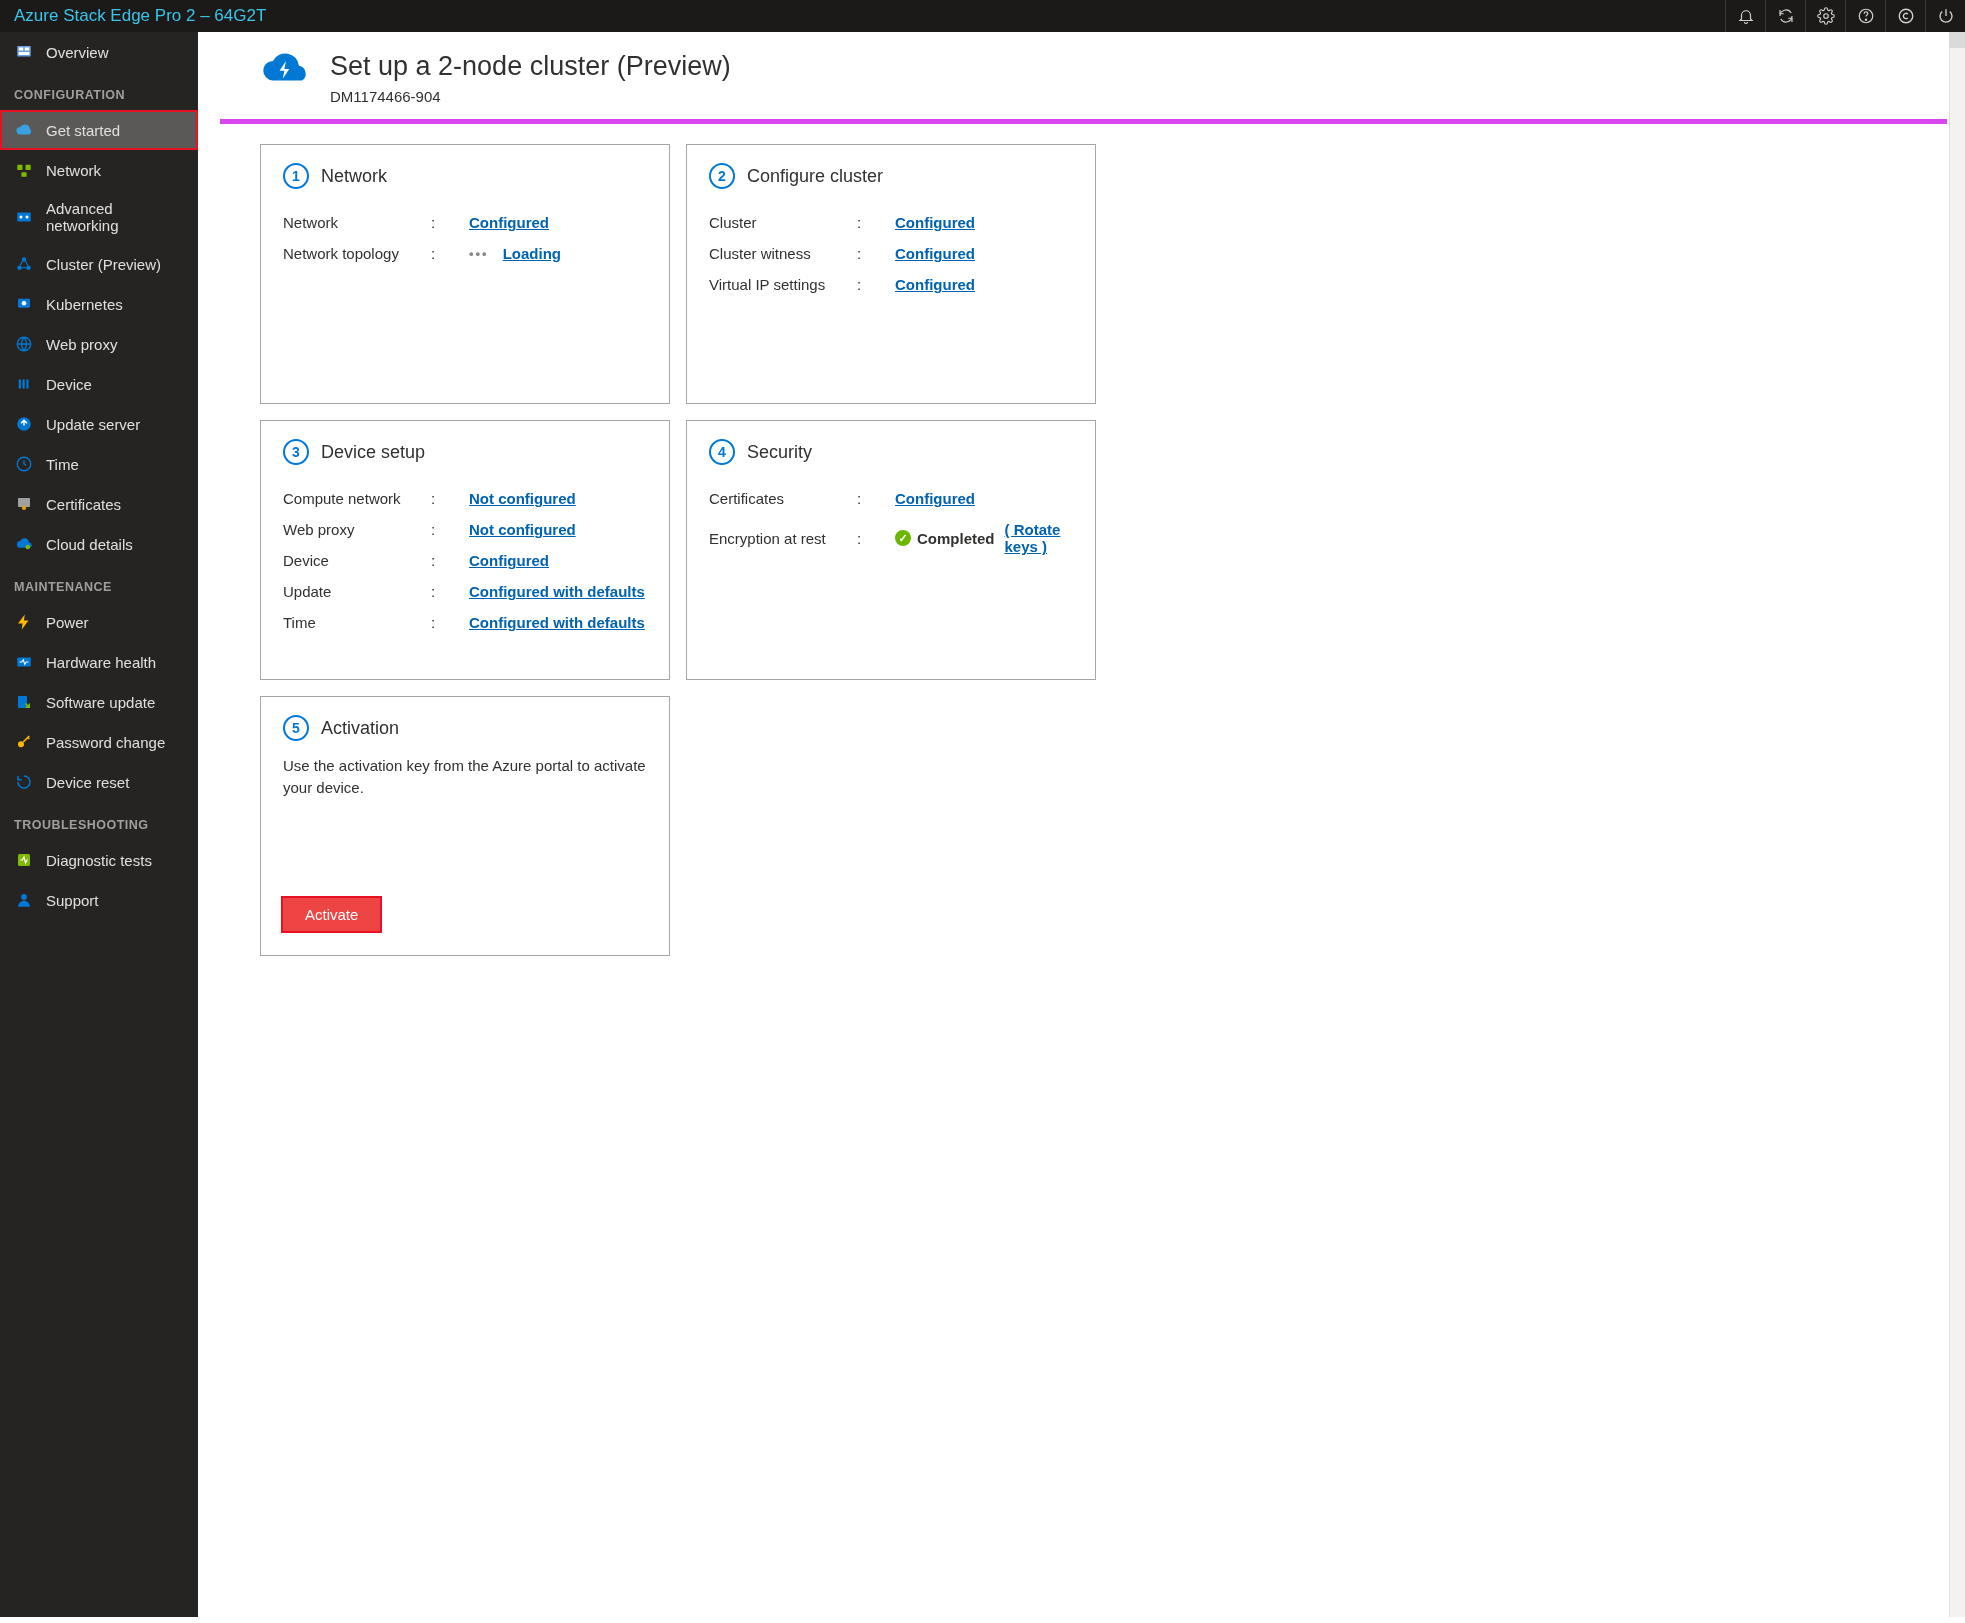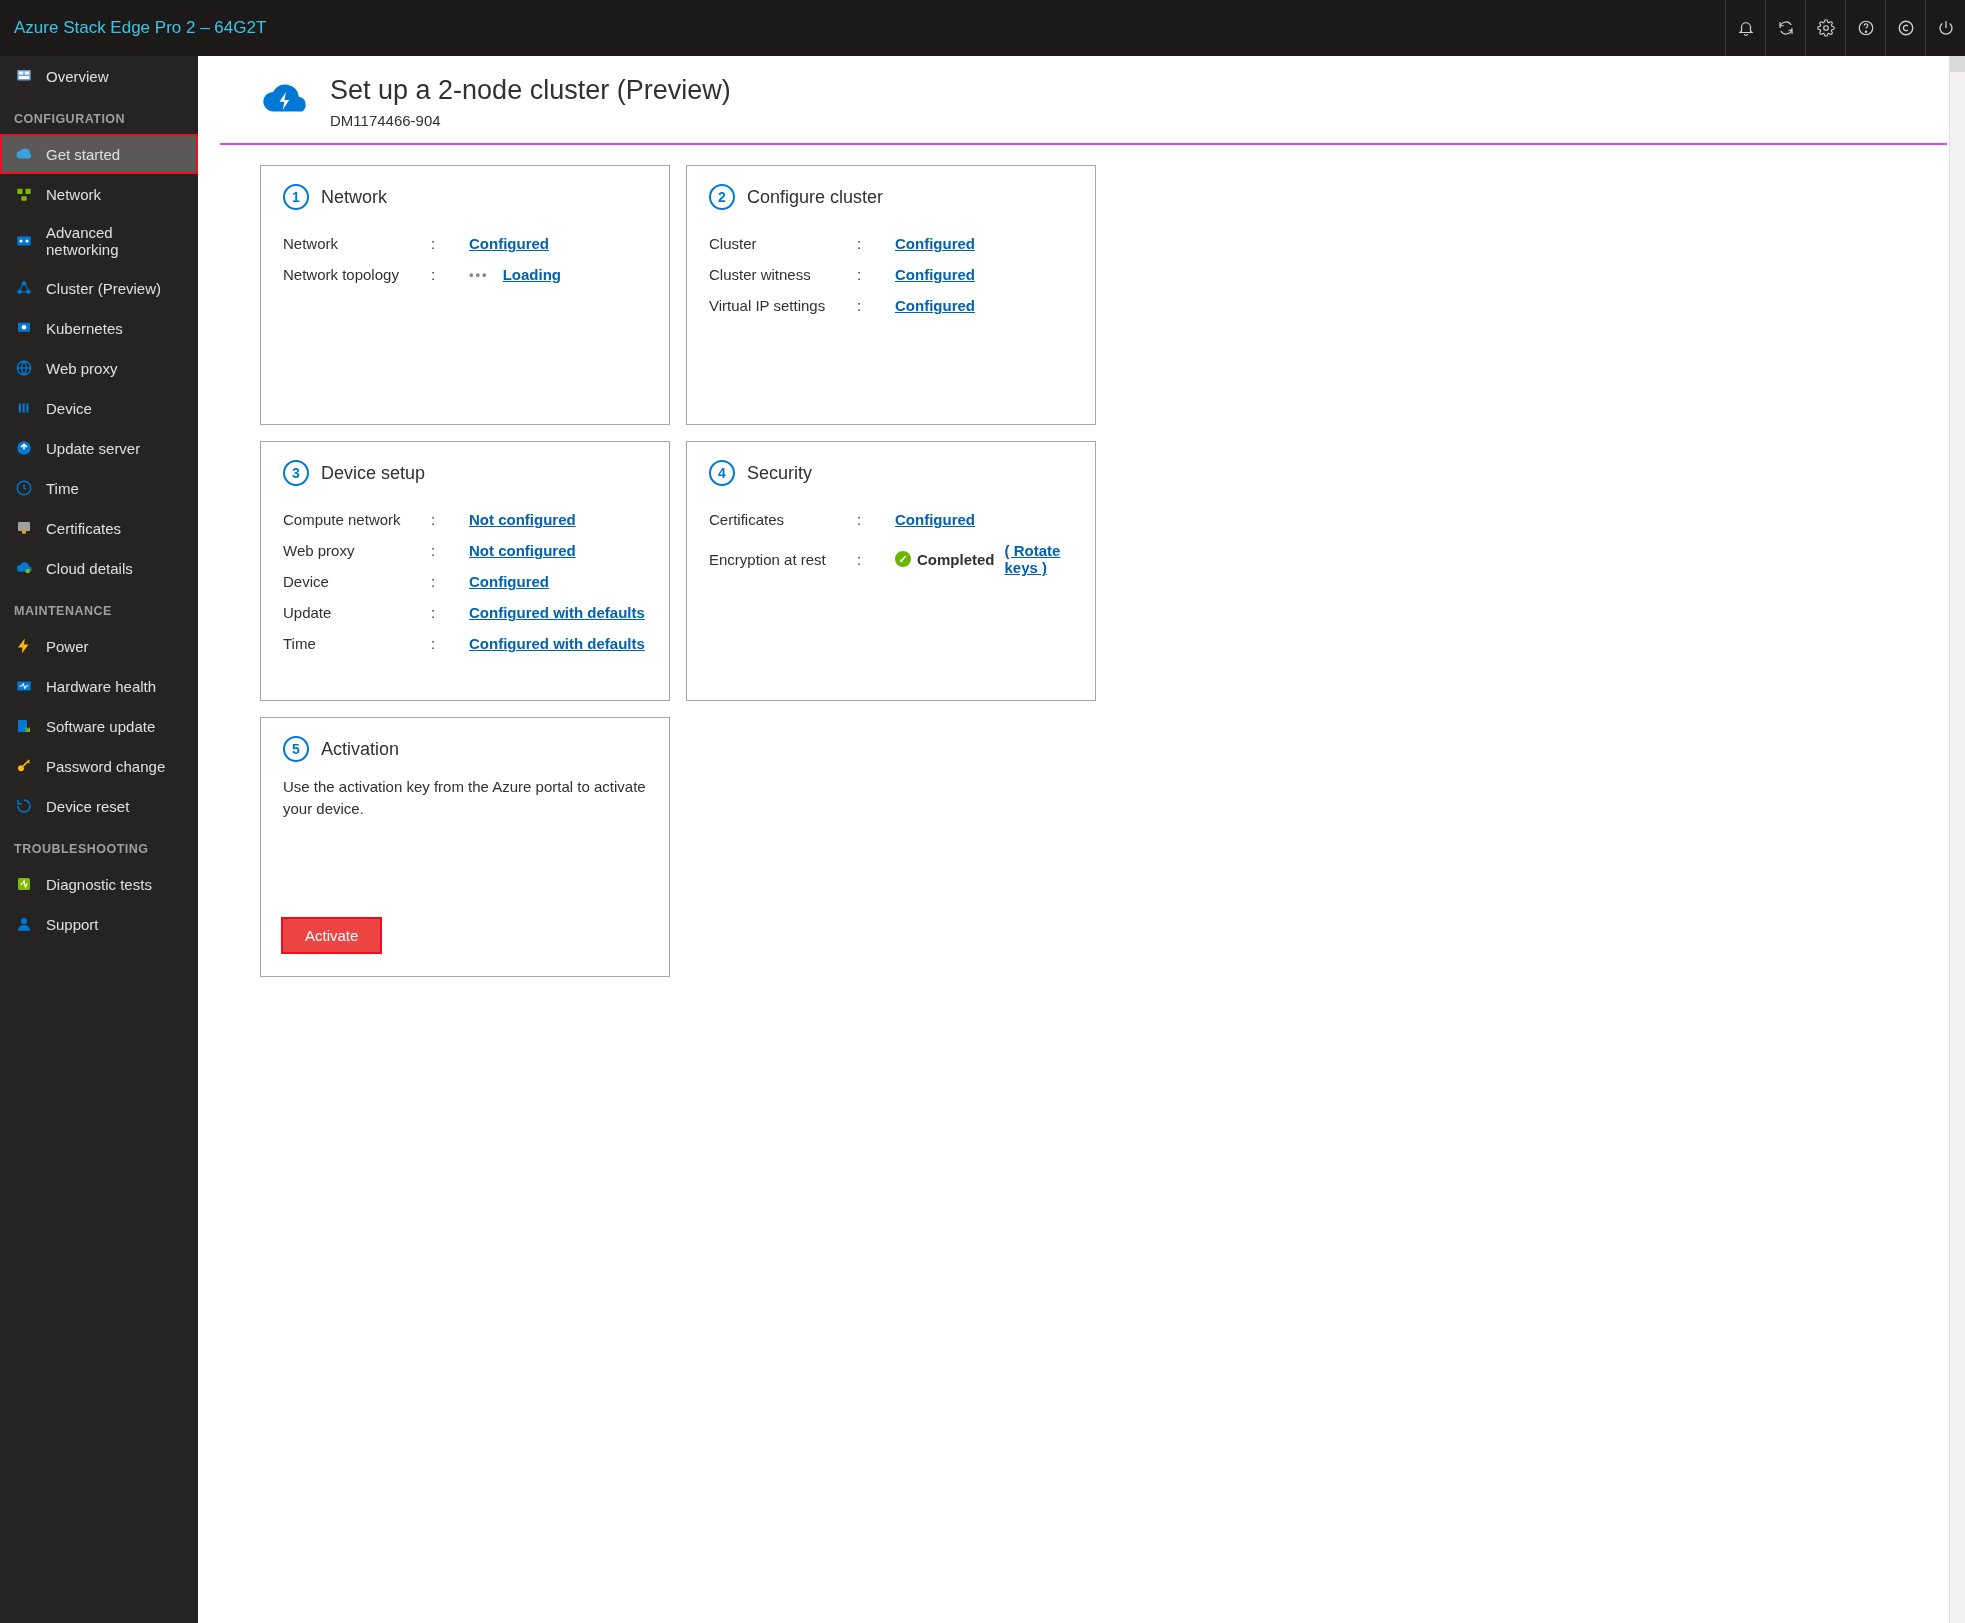--- a/index.html
+++ b/index.html
@@ -1,21 +1,21 @@
 <!DOCTYPE html>
 <html><head>
 <meta charset="utf-8">
 <style>
   * { box-sizing: border-box; margin: 0; padding: 0; }
   html, body { width: 100%; height: 100%; font-family: "Segoe UI", Arial, sans-serif; background: #fff; color: #323130; }
   body { font-size: 15px; }
 
   
   .top-bar {
-    height: 56px;
+    height: 32px;
     background: #1b1a19;
     display: flex;
     align-items: center;
     justify-content: space-between;
     color: #32c8e6;
   }
   .top-bar .title {
     padding: 0 14px;
     font-size: 17px;
     white-space: nowrap;
@@ -74,24 +74,24 @@
     padding: 16px 14px 8px 14px;
     font-size: 12.5px;
     letter-spacing: .5px;
     color: #a19f9d;
     font-weight: 600;
   }
 
   
   .page-header {
     display: flex;
-    align-items: center;
+    align-items: flex-start;
     gap: 18px;
     padding: 18px 40px 14px 40px;
-    border-bottom: 2px solid #d946ef;
+    border-bottom: 5px solid #d946ef;
     margin: 0 18px 20px 0;
   }
   .page-header .cloud { color:#0078d4; }
   .page-header .cloud svg { width: 52px; height: 38px; }
   .page-header h1 { font-size: 27px; font-weight: 400; color: #323130; line-height: 1.2; }
   .page-header .subtitle { font-size: 15px; color: #323130; margin-top: 6px; }
 
   
   .cards {
     display: grid;

